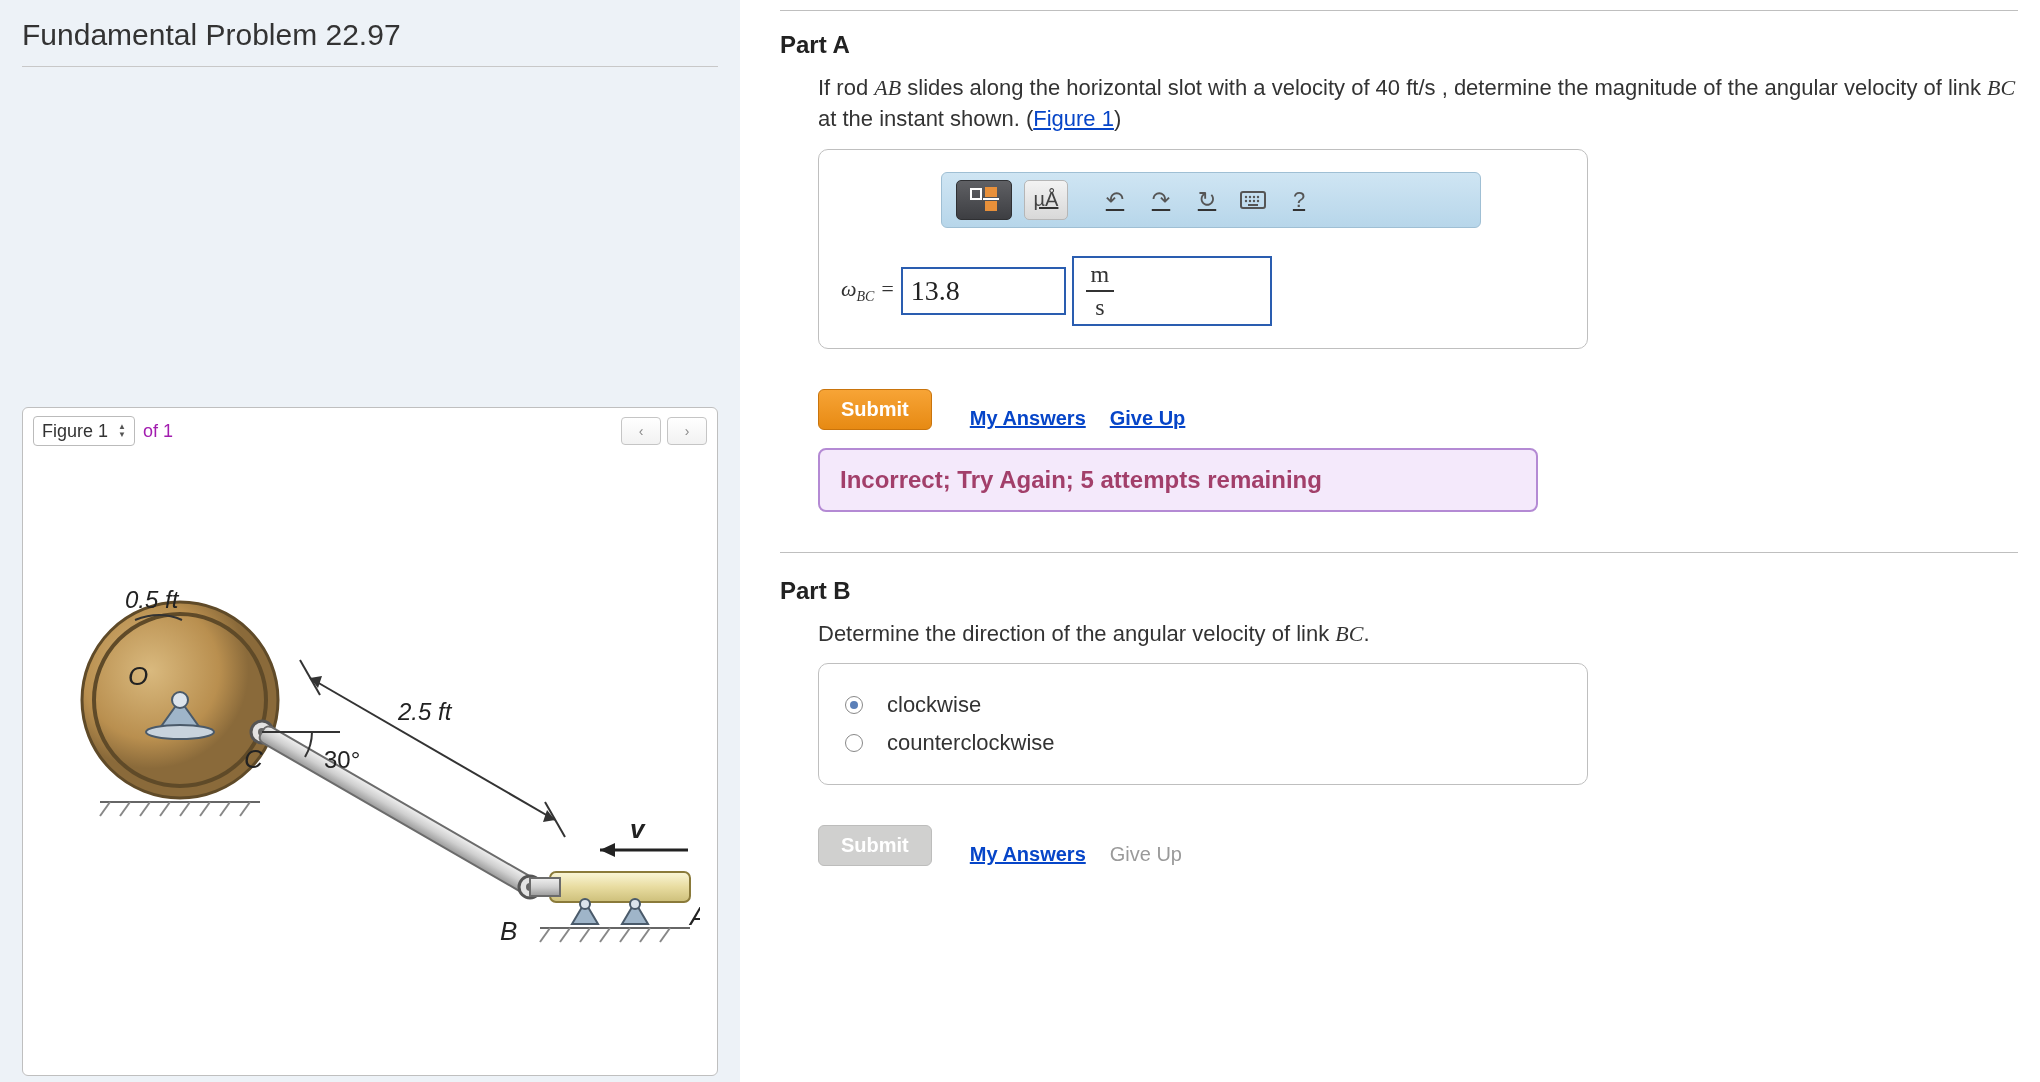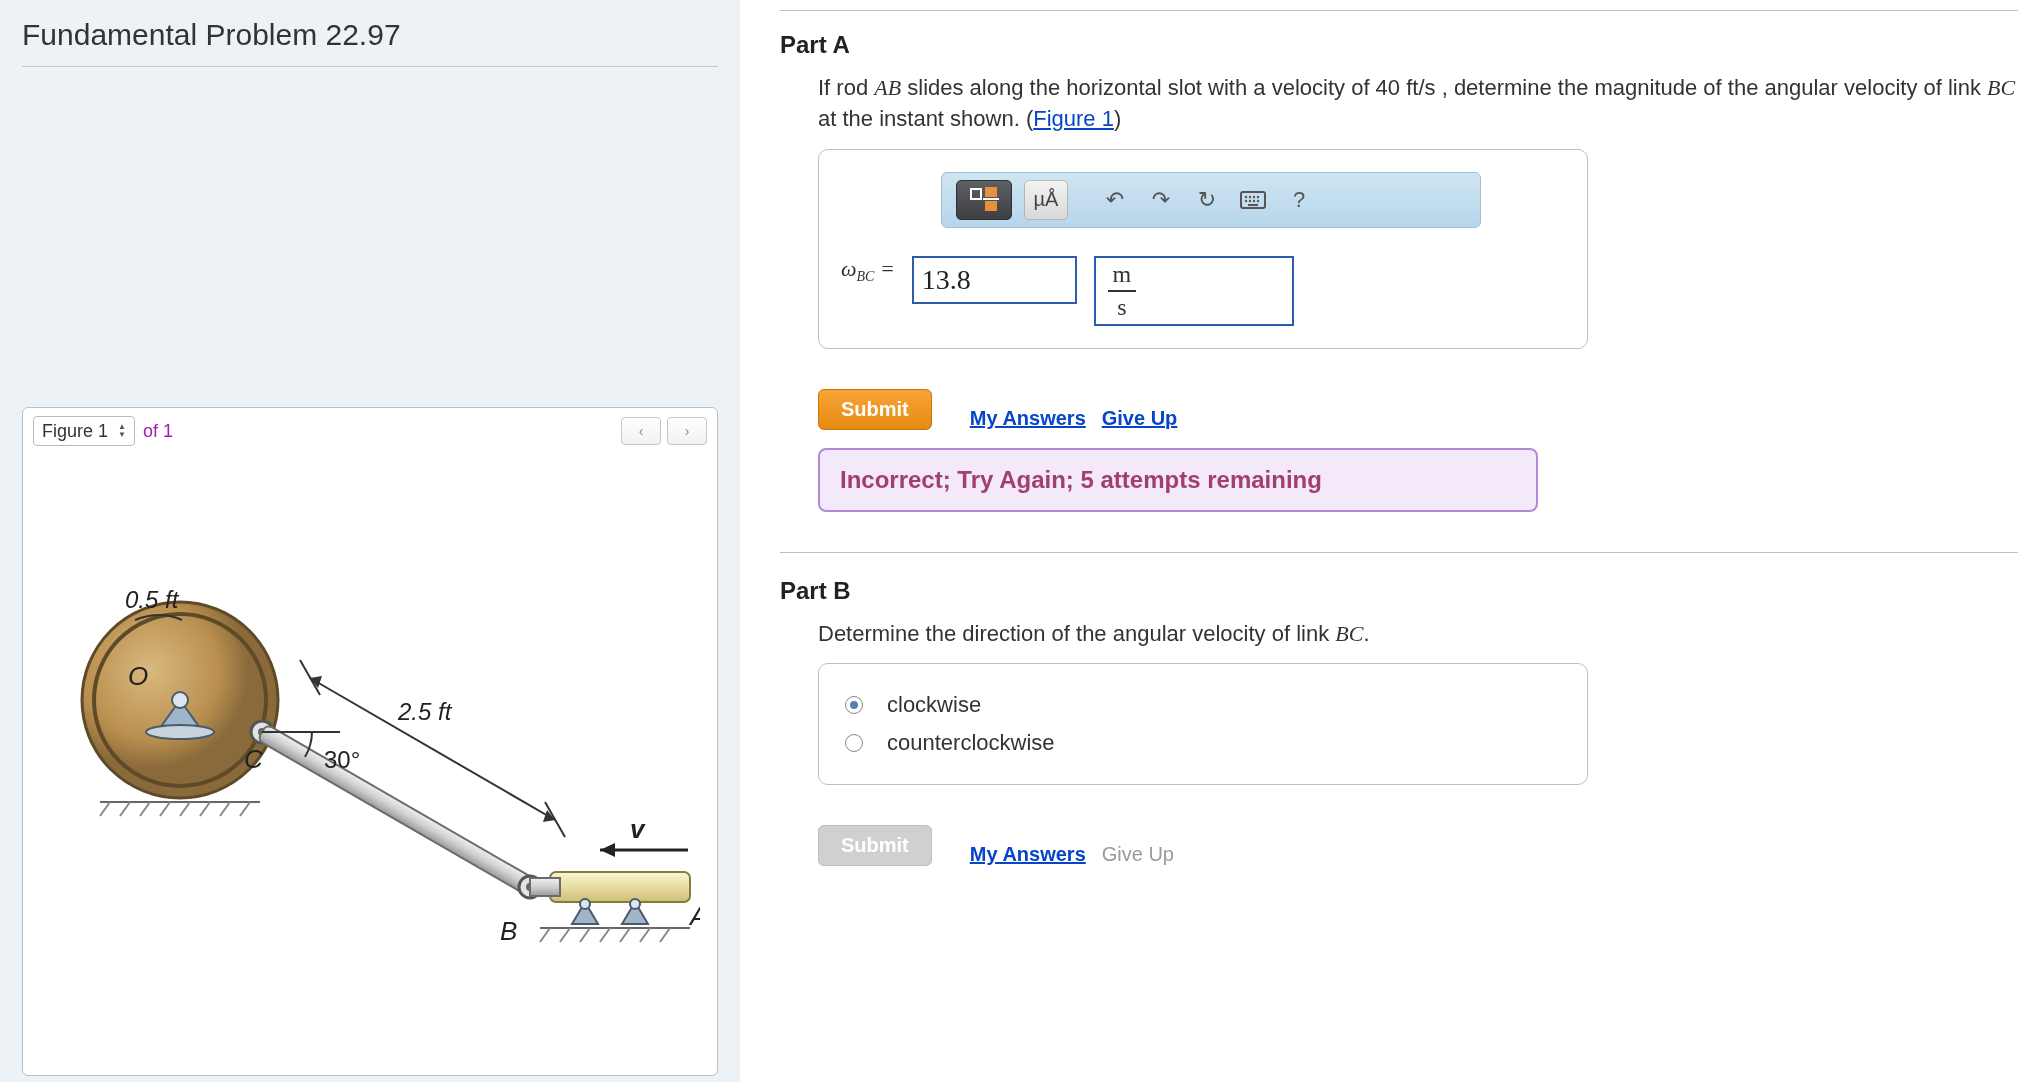--- a/index.html
+++ b/index.html
@@ -121,20 +121,21 @@
     border: 1px solid #9fbfd4;
     border-radius: 6px;
     height: 56px;
     display: flex;
     align-items: center;
     gap: 12px;
     padding: 0 14px;
     width: 540px;
     margin-left: 100px;
     margin-bottom: 28px;
+    text-decoration: underline;
   }
   .tb-btn {
     width: 44px; height: 40px;
     border-radius: 5px;
     display: flex; align-items: center; justify-content: center;
     cursor: pointer;
     color: #5a5a5a;
   }
   .tb-btn.primary {
     width: 56px;
@@ -145,22 +146,22 @@
   .tb-btn.mua {
     background: linear-gradient(#f3f3f3,#d8d8d8);
     border: 1px solid #b6b6b6;
     font-size: 20px;
     color: #444;
   }
   .tb-spacer { width: 6px; }
   .tb-plain { width: 34px; font-size: 22px; color: #555; cursor: pointer; display:flex; align-items:center; justify-content:center;}
   .answer-row {
     display: flex;
-    align-items: flex-start;
-    gap: 17px;
+    align-items: center;
+    gap: 6px;
   }
   .answer-label {
     font-size: 22px;
     font-family: Georgia, serif;
     font-style: italic;
     color: #333;
     white-space: nowrap;
   }
   .answer-label .sub { font-size: 14px; vertical-align: sub; font-style: italic; }
   .value-input {
@@ -199,21 +200,21 @@
     padding: 8px 22px;
     border-radius: 6px;
     cursor: pointer;
   }
   .submit-btn.disabled {
     background: #d0d0cf;
     border: 1px solid #bdbdbc;
     color: #fff;
     cursor: default;
   }
-  .link-group { display: flex; gap: 16px; margin-top: 40px; }
+  .link-group { display: flex; gap: 24px; margin-top: 40px; }
   .link-active {
     color: #0645c8;
     font-weight: 700;
     text-decoration: underline;
     cursor: pointer;
     font-size: 20px;
   }
   .link-disabled {
     color: #9a9a9a;
     font-weight: 400;

